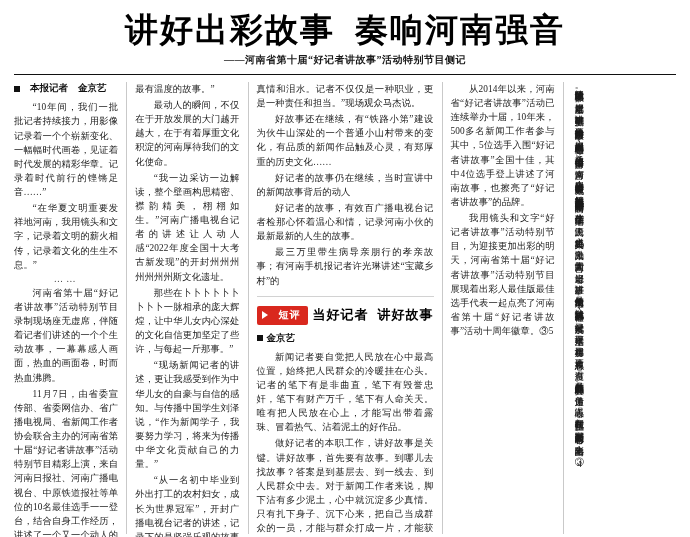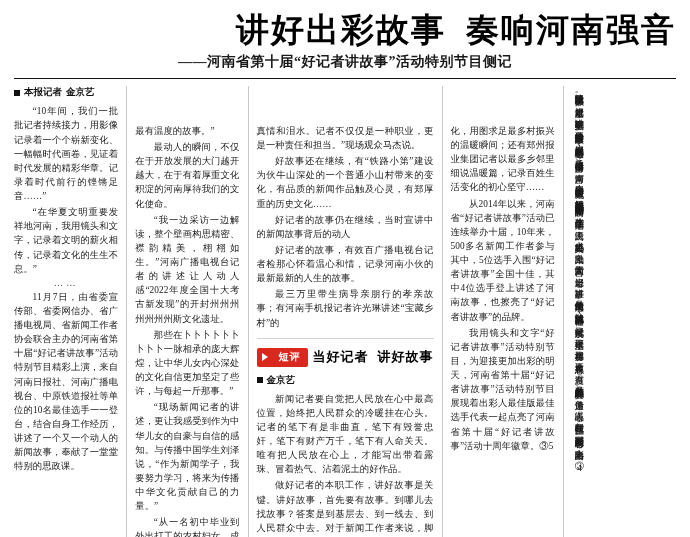--- a/index.html
+++ b/index.html
@@ -17,36 +17,36 @@
   .page {
     position: relative;
     width: 690px;
     height: 537px;
     box-sizing: border-box;
     padding: 10px 14px 8px 14px;
   }
 
   
   .headline {
-    text-align: right;
+    text-align: center;
     font-family: "DejaVu Serif", "Liberation Serif", serif;
     font-weight: bold;
     font-size: 33px;
     letter-spacing: 2px;
     line-height: 1.12;
     margin: 2px 0 4px 0;
     color: #000;
   }
   .headline .gap {
     display: inline-block;
     width: 20px;
   }
   .subhead {
     text-align: center;
-    font-size: 14px;
+    font-size: 10px;
     font-weight: bold;
     letter-spacing: 0.5px;
     color: #1a1a1a;
     margin: 0 0 7px 0;
   }
   .rule {
     border: 0;
     border-top: 1.3px solid #111;
     margin: 0 0 7px 0;
   }
@@ -69,38 +69,38 @@
   .col:nth-child(1) { padding-left: 0; }
   .col:nth-child(5) { padding-right: 0; }
 
   .byline-box {
     font-size: 9.5px;
     font-weight: bold;
     line-height: 1.4;
     margin-bottom: 5px;
     display: flex;
     align-items: center;
-    gap: 4px;
+    gap: 10px;
   }
   .byline-box .sq {
     display: inline-block;
     width: 6px;
     height: 6px;
     background: #111;
   }
   p.body {
     font-size: 9.3px;
     line-height: 1.52;
     text-align: justify;
     margin: 0 0 2px 0;
     text-indent: 2em;
     color: #1b1b1b;
     letter-spacing: 0.1px;
   }
-  p.body.noindent { text-indent: 0; margin-top: 38px; }
+  p.body.noindent { text-indent: 0; }
   .dots {
     text-align: center;
     font-size: 9.3px;
     letter-spacing: 3px;
     margin: 1px 0 2px 0;
     color: #333;
   }
 
   
   .comment-head {
@@ -181,20 +181,21 @@
 
     <div class="col">
       <div class="byline-box">
         <span class="sq"></span>
         <span>本报记者</span>
         <span>金京艺</span>
       </div>
       <p class="body">“10年间，我们一批批记者持续接力，用影像记录着一个个崭新变化、一幅幅时代画卷，见证着时代发展的精彩华章。记录着时代前行的铿锵足音……”</p>
       <p class="body">“在华夏文明重要发祥地河南，我用镜头和文字，记录着文明的薪火相传，记录着文化的生生不息。”</p>
       <div class="dots">……</div>
+      <p class="body">河南省第十届“好记者讲故事”活动特别节目录制现场座无虚席，伴随着记者们讲述的一个个生动故事，一幕幕感人画面，热血的画面卷，时而热血沸腾。</p>
       <p class="body">11月7日，由省委宣传部、省委网信办、省广播电视局、省新闻工作者协会联合主办的河南省第十届“好记者讲故事”活动特别节目精彩上演，来自河南日报社、河南广播电视台、中原铁道报社等单位的10名最佳选手一一登台，结合自身工作经历，讲述了一个又一个动人的新闻故事，奉献了一堂堂特别的思政课。</p>
 
     </div>
 
     <div class="col">
       <p class="body noindent">最有温度的故事。”</p>
       <p class="body">最动人的瞬间，不仅在于开放发展的大门越开越大，在于有着厚重文化积淀的河南厚待我们的文化使命。</p>
       <p class="body">“我一边采访一边解读，整个壁画构思精密、襟韵精美，栩栩如生。”河南广播电视台记者的讲述让人动人感“2022年度全国十大考古新发现”的开封州州州州州州州斯文化遗址。</p>
       <p class="body">那些在卜卜卜卜卜卜卜卜卜一脉相承的庞大辉煌，让中华儿女内心深处的文化自信更加坚定了些许，与每起一斤那事。”</p>
       <p class="body">“现场新闻记者的讲述，更让我感受到作为中华儿女的自豪与自信的感知。与传播中国学生刘泽说，“作为新闻学子，我要努力学习，将来为传播中华文化贡献自己的力量。”</p>
@@ -221,21 +222,20 @@
         <span class="sq"></span>
         <span>金京艺</span>
       </div>
 
       <p class="body">新闻记者要自觉把人民放在心中最高位置，始终把人民群众的冷暖挂在心头。记者的笔下有是非曲直，笔下有毁誉忠奸，笔下有财产万千，笔下有人命关天。唯有把人民放在心上，才能写出带着露珠、冒着热气、沾着泥土的好作品。</p>
       <p class="body">做好记者的本职工作，讲好故事是关键。讲好故事，首先要有故事。到哪儿去找故事？答案是到基层去、到一线去、到人民群众中去。对于新闻工作者来说，脚下沾有多少泥土，心中就沉淀多少真情。只有扎下身子、沉下心来，把自己当成群众的一员，才能与群众打成一片，才能获得最鲜活的素材，发现最动人的故事。</p>
 
     </div>
 
     <div class="col">
-      <p class="body noindent">化，用图求足最多村振兴的温暖瞬间；还有郑州报业集团记者以最多乡邻里细说温暖篇，记录百姓生活变化的初心坚守……</p>
       <p class="body">从2014年以来，河南省“好记者讲故事”活动已连续举办十届，10年来，500多名新闻工作者参与其中，5位选手入围“好记者讲故事”全国十佳，其中4位选手登上讲述了河南故事，也擦亮了“好记者讲故事”的品牌。</p>
       <p class="body">我用镜头和文字“好记者讲故事”活动特别节目，为迎接更加出彩的明天，河南省第十届“好记者讲故事”活动特别节目展现着出彩人最佳版最佳选手代表一起点亮了河南省第十届“好记者讲故事”活动十周年徽章。③5</p>
     </div>
 
     <div class="col">
       <div class="vcol">闻队伍建设的重要抓手。好记者走基层、讲故事时刻那里，要始终坚持讲好中国故事。好记者们用自己的初心坚守，勇敢担当传播者中国声音、河南声音，用自己的脚步丈量着中原大地，用笔触与镜头记录着出彩河南的每一个精彩瞬间。这些作品源于生活、源于人民，也必将感染人民、激励人民。于新闻人而言，当好记者、讲好故事，是永恒的使命与追求。让我们以讲好故事为己任，记录时代发展、记录百姓生活、记录奋斗历程，让更多有思想、有温度、有品质的新闻作品触及心灵、传递力量、温暖人心，在新时代新征程上，书写好新闻人的精彩答卷、走出彩的路！③4</div>
     </div>
 
   </div>
 </div>

